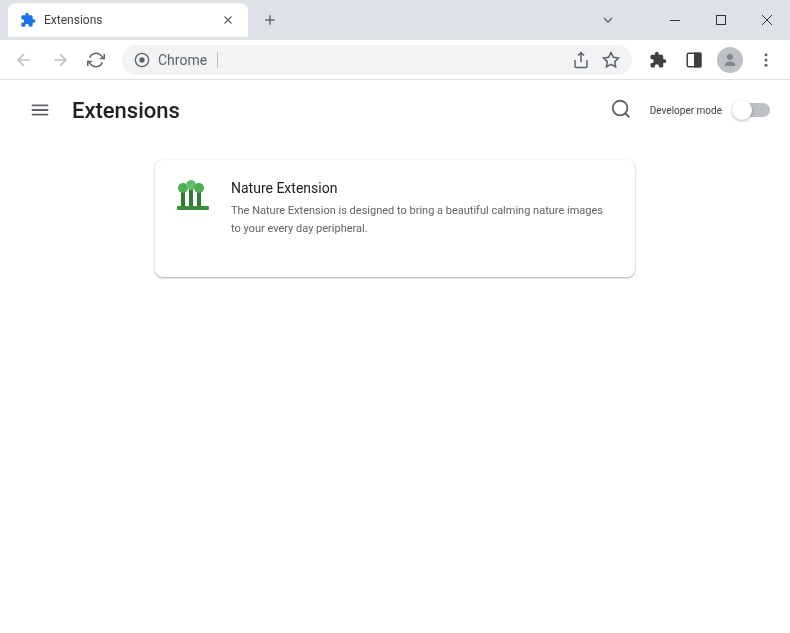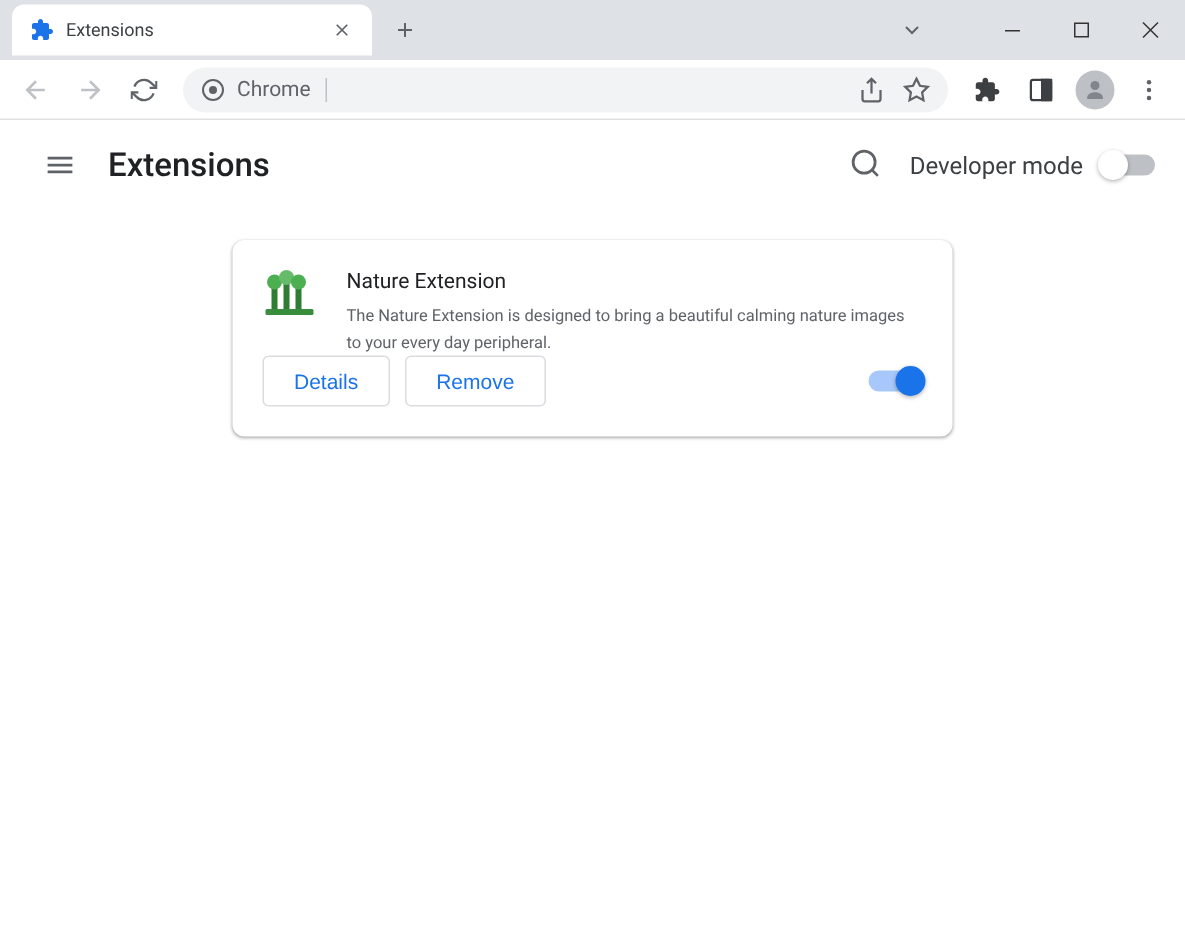--- a/index.html
+++ b/index.html
@@ -195,21 +195,21 @@
       height: 24px;
       color: #5f6368;
       cursor: pointer;
     }
     .dev-mode {
       display: flex;
       align-items: center;
       gap: 12px;
     }
     .dev-mode-label {
-      font-size: 16px;
+      font-size: 10px;
       color: #3c4043;
     }
     .toggle {
       width: 36px;
       height: 14px;
       background: #bdc1c6;
       border-radius: 7px;
       position: relative;
       cursor: pointer;
     }
@@ -242,20 +242,21 @@
     .extension-card {
       width: 480px;
       background: #fff;
       border-radius: 8px;
       box-shadow: 0 1px 3px rgba(0,0,0,0.12), 0 1px 2px rgba(0,0,0,0.24);
       padding: 20px;
     }
     .card-top {
       display: flex;
       gap: 20px;
+      margin-bottom: 20px;
     }
     .ext-icon {
       width: 36px;
       height: 36px;
       flex-shrink: 0;
     }
     .ext-info {
       flex: 1;
     }
     .ext-name {
@@ -434,19 +435,14 @@
           <circle cx="16" cy="5" r="5" fill="#66bb6a"></circle>
           <circle cx="24" cy="8" r="5" fill="#4caf50"></circle>
           <rect x="2" y="26" width="32" height="4" fill="#388e3c" rx="1"></rect>
         </svg>
       </div>
       <div class="ext-info">
         <div class="ext-name">Nature Extension</div>
         <div class="ext-desc">The Nature Extension is designed to bring a beautiful calming nature images to your every day peripheral.</div>
       </div>
     </div>
-    <div class="card-actions">
-      <button class="action-btn">Details</button>
-      <button class="action-btn">Remove</button>
-      <div class="toggle on card-toggle"></div>
-    </div>
   </div>
 </div>
 
 </body></html>

